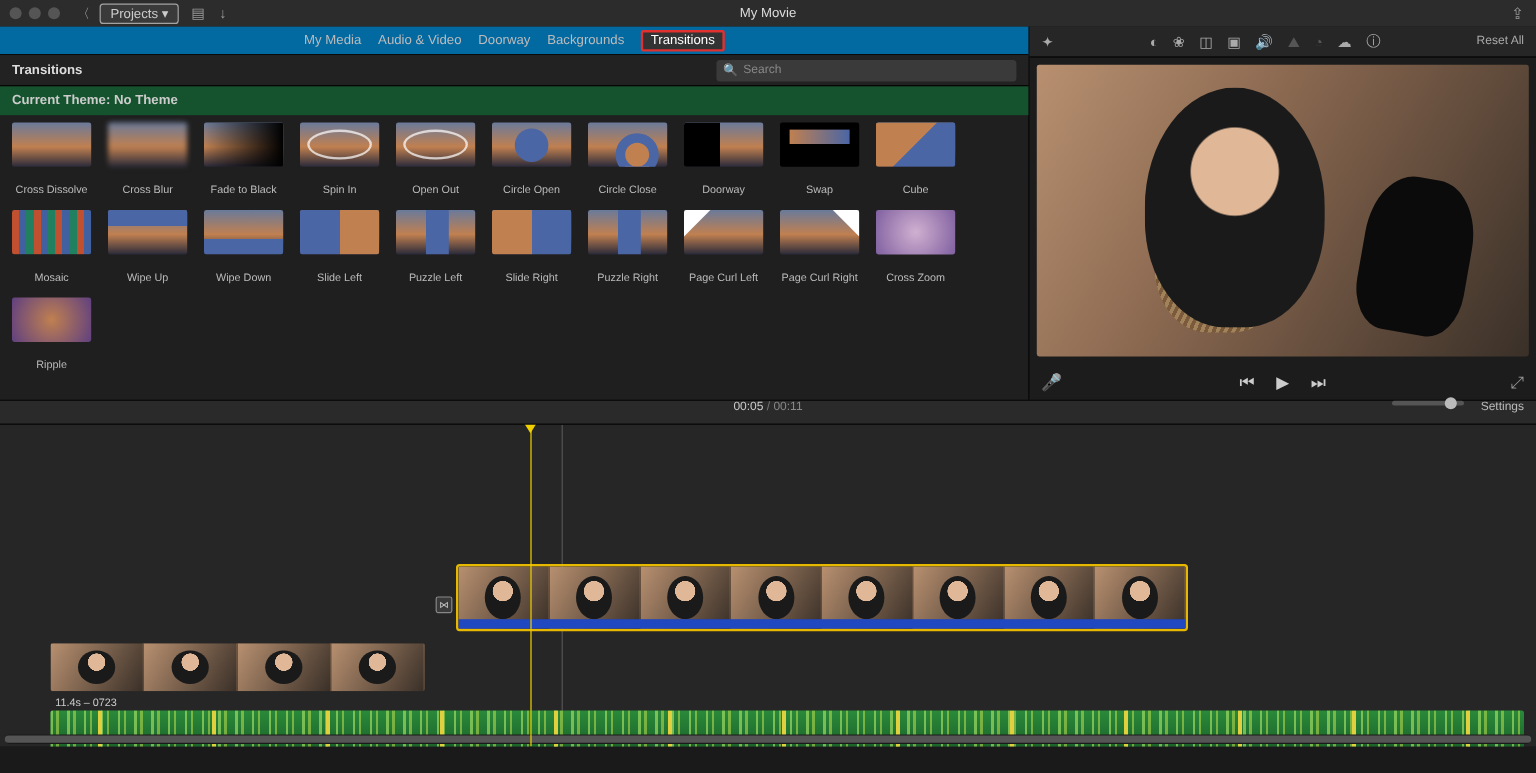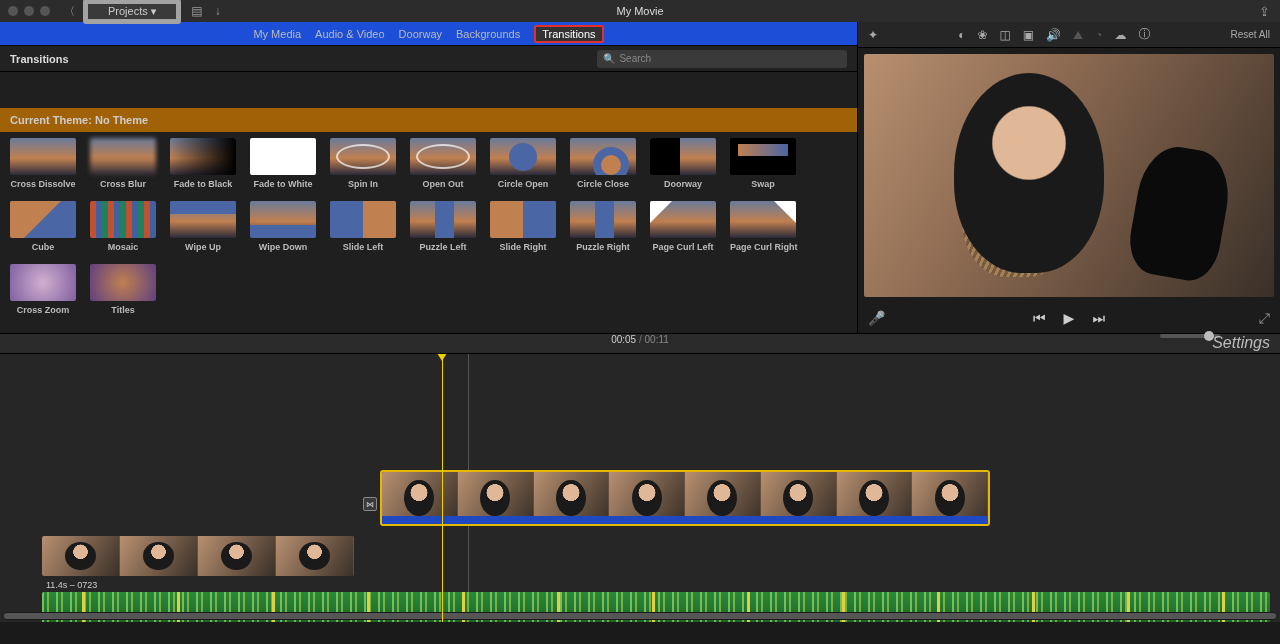--- a/index.html
+++ b/index.html
@@ -3,38 +3,38 @@
 <meta charset="utf-8">
 <style>
 * { margin: 0; padding: 0; box-sizing: border-box; font-family: -apple-system, "Helvetica Neue", Arial, sans-serif; }
 body { background: #1a1a1a; color: #ccc; width: 1280px; height: 644px; overflow: hidden; font-size: 11px; }
 
 
 .titlebar { height: 22px; background: #2c2c2c; display:flex; align-items:center; padding:0 8px; position:relative; }
 .traffic { display:flex; gap:6px; }
 .dot { width:10px; height:10px; border-radius:50%; background:#555; }
 .back-fwd { margin-left:14px; color:#aaa; font-size:11px; }
-.proj-btn { margin-left:8px; color:#ccc; background:#3a3a3a; border:5px solid #a3a3a3; border-radius:3px; padding:1px 20px; font-size:11px; }
+.proj-btn { margin-left:8px; color:#ccc; background:#3a3a3a; border:1px solid #a3a3a3; border-radius:3px; padding:1px 8px; font-size:11px; }
 .tb-icons { margin-left:10px; display:flex; gap:12px; color:#999; font-size:12px;}
 .title-center { position:absolute; left:50%; transform:translateX(-50%); font-size:11px; color:#ddd; font-weight:500;}
 .share { position:absolute; right:10px; color:#999; font-size:13px;}
 
 
 .top { height: 312px; display:flex; border-bottom:1px solid #000;}
 .browser { width: 858px; background:#1f1f1f; display:flex; flex-direction:column; border-right:1px solid #000;}
-.tabs-row { height:24px; display:flex; align-items:center; justify-content:center; gap:14px; font-size:11px; color:#bbb; border-bottom:1px solid #0a0a0a; background:#1d4ed8;}
+.tabs-row { height:24px; display:flex; align-items:center; justify-content:center; gap:14px; font-size:11px; color:#bbb; border-bottom:1px solid #0a0a0a; background:#0369a1;}
 .tabs-row span { cursor:pointer; }
 .tab-sel { border:2px solid #e03030; color:#fff; padding:1px 6px; border-radius:2px; background:#333;}
 .hdr-row { height:26px; display:flex; align-items:center; justify-content:space-between; padding:0 10px; background:#222; border-bottom:1px solid #000;}
 .hdr-row .t { font-weight:600; font-size:11px; color:#ddd;}
 .search { width:250px; height:18px; background:#3a3a3a; border-radius:3px; display:flex; align-items:center; padding:0 6px; color:#888; font-size:10px; gap:4px;}
-.theme-row { padding:6px 10px; font-size:11px; color:#ccc; font-weight:600; background:#a16207;margin-top:36px;}
+.theme-row { padding:6px 10px; font-size:11px; color:#ccc; font-weight:600; background:#14532d;}
 .grid-wrap { flex:1; padding:6px 10px 10px 10px; overflow:hidden;}
 .grid { display:flex; flex-wrap:wrap; gap:12px 14px; align-content:flex-start;}
-.cell { width:66px; display:flex; flex-direction:column; gap:4px;font-weight:bold;}
+.cell { width:66px; display:flex; flex-direction:column; gap:14px;}
 .thumb { width:66px; height:37px; border-radius:2px; background:linear-gradient(180deg,#6a7a9a 0%,#c08050 55%,#2a2a3a 100%); position:relative; overflow:hidden;}
 .cell.selected .thumb { outline:2px solid #e6b800;}
 .lbl { font-size:9px; color:#bbb; text-align:center; white-space:nowrap;}
 
 .tv-cb { filter:blur(2px);}
 .tv-ftb::after{content:"";position:absolute;inset:0;background:linear-gradient(90deg,transparent,#000);}
 .tv-ftw{background:#fff;}
 .tv-spin::after{content:"";position:absolute;inset:6px;border-radius:50%;border:2px solid rgba(255,255,255,.7);}
 .tv-co::after{content:"";position:absolute;left:50%;top:50%;width:28px;height:28px;margin:-14px;border-radius:50%;background:#4a66a5;}
 .tv-cc::after{content:"";position:absolute;left:50%;top:50%;width:20px;height:20px;margin:-10px;border-radius:50%;background:#c08050;border:8px solid #4a66a5;}
@@ -65,21 +65,21 @@
 .canvas::after{content:"";position:absolute;left:22%;top:8%;width:150px;height:200px;border-radius:50% 50% 45% 45%;background:radial-gradient(circle at 50% 35%,#e0b898 0 24%,transparent 25%),#1a1a1a;} 
 .hair{position:absolute;left:24%;top:34%;width:110px;height:140px;background:repeating-linear-gradient(115deg,#7a5a3a 0 3px,#a0835a 3px 6px);border-radius:40%;}
 .v-controls{height:30px;display:flex;align-items:center;justify-content:center;gap:18px;color:#ccc;font-size:14px;position:relative;}
 .v-controls .mic{position:absolute;left:10px;color:#999;}
 .v-controls .full{position:absolute;right:10px;color:#999;}
 
 
 .tl-hdr{height:20px;background:#2a2a2a;display:flex;align-items:flex-start;justify-content:center;color:#ccc;font-size:10px;position:relative;border-bottom:1px solid #000;}
 .tl-hdr .zoom{position:absolute;right:60px;width:60px;height:4px;background:#555;border-radius:2px;}
 .tl-hdr .zoom::after{content:"";position:absolute;right:6px;top:-3px;width:10px;height:10px;background:#bbb;border-radius:50%;}
-.tl-hdr .settings{position:absolute;right:10px;color:#bbb;font-size:16px;font-style:italic;}
+.tl-hdr .settings{position:absolute;right:10px;color:#bbb;font-size:10px;}
 
 .timeline{height:268px;background:#262626;position:relative;overflow:hidden;}
 .playhead{position:absolute;top:0;bottom:0;width:1px;background:#f0d000;left:442px;z-index:5;}
 .playhead::before{content:"";position:absolute;top:-1px;left:-5px;border-left:5px solid transparent;border-right:5px solid transparent;border-top:8px solid #f0d000;}
 .divider{position:absolute;top:0;bottom:0;width:1px;background:#555;left:468px;}
 
 .clip{position:absolute;border:2px solid #e6b800;border-radius:3px;overflow:hidden;display:flex;}
 .clip .fr{flex:1;background:linear-gradient(120deg,#b89070,#3a3028);border-right:1px solid rgba(0,0,0,.4);position:relative;}
 .clip .fr::after{content:"";position:absolute;left:30%;top:15%;width:40%;height:70%;border-radius:50%;background:radial-gradient(circle at 50% 35%,#e0b898 0 30%,#1a1a1a 31%);}
 .clip .aud{position:absolute;left:0;right:0;bottom:0;height:8px;background:#2048c0;}
@@ -143,24 +143,20 @@
           </div>
           <div class="cell">
             <div class="thumb tv-cb"></div>
             <div class="lbl">Cross Blur</div>
           </div>
           <div class="cell">
             <div class="thumb tv-ftb"></div>
             <div class="lbl">Fade to Black</div>
           </div>
           <div class="cell">
-            <div class="thumb tv-ftw"></div>
-            <div class="lbl">Fade to White</div>
-          </div>
-          <div class="cell">
             <div class="thumb tv-spin"></div>
             <div class="lbl">Spin In</div>
           </div>
           <div class="cell">
             <div class="thumb tv-spin"></div>
             <div class="lbl">Open Out</div>
           </div>
           <div class="cell">
             <div class="thumb tv-co"></div>
             <div class="lbl">Circle Open</div>
@@ -216,21 +212,21 @@
           <div class="cell">
             <div class="thumb tv-pc"></div>
             <div class="lbl">Page Curl Right</div>
           </div>
           <div class="cell">
             <div class="thumb tv-cz"></div>
             <div class="lbl">Cross Zoom</div>
           </div>
           <div class="cell">
             <div class="thumb tv-rp"></div>
-            <div class="lbl">Titles</div>
+            <div class="lbl">Ripple</div>
           </div>
         </div>
     </div>
   </div>
 
   <div class="viewer">
     <div class="v-tools">
       <span class="wand">✦</span>
       <span>◐</span>
       <span>❀</span>

